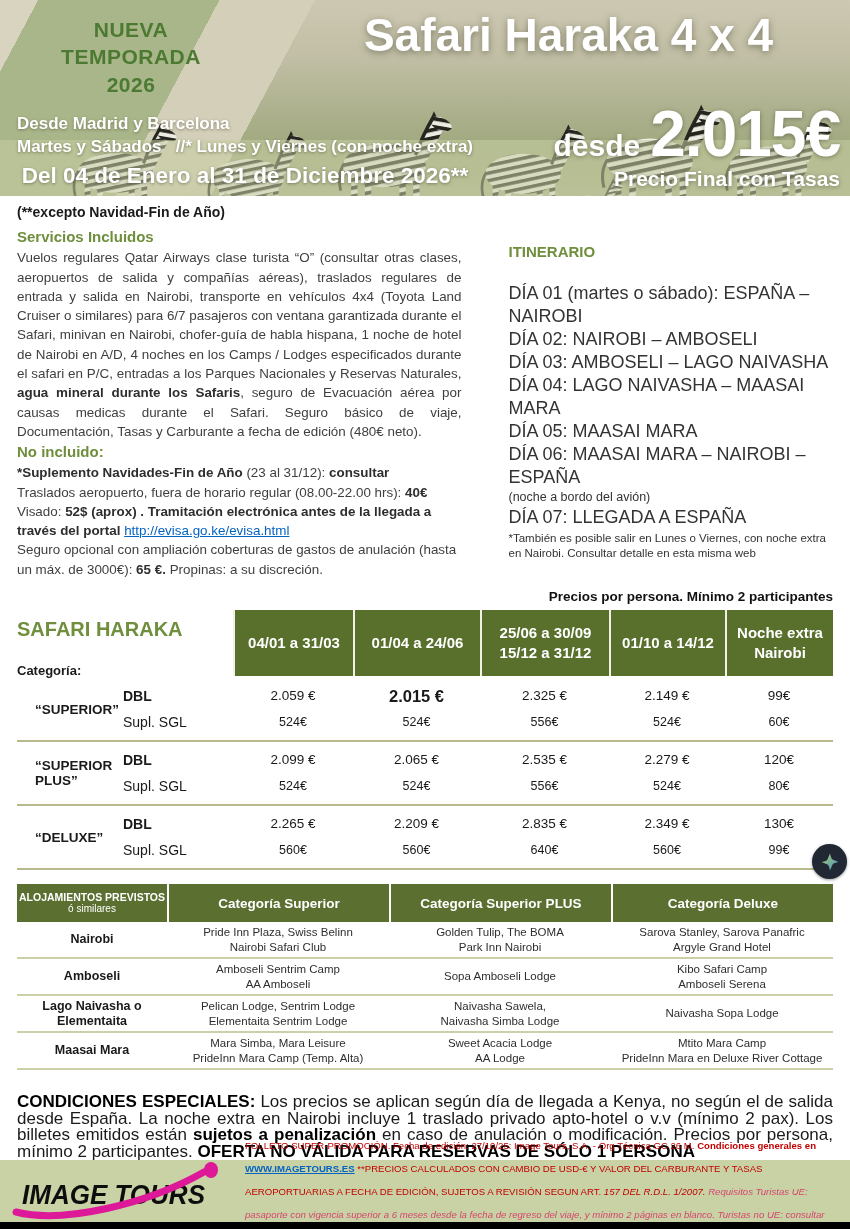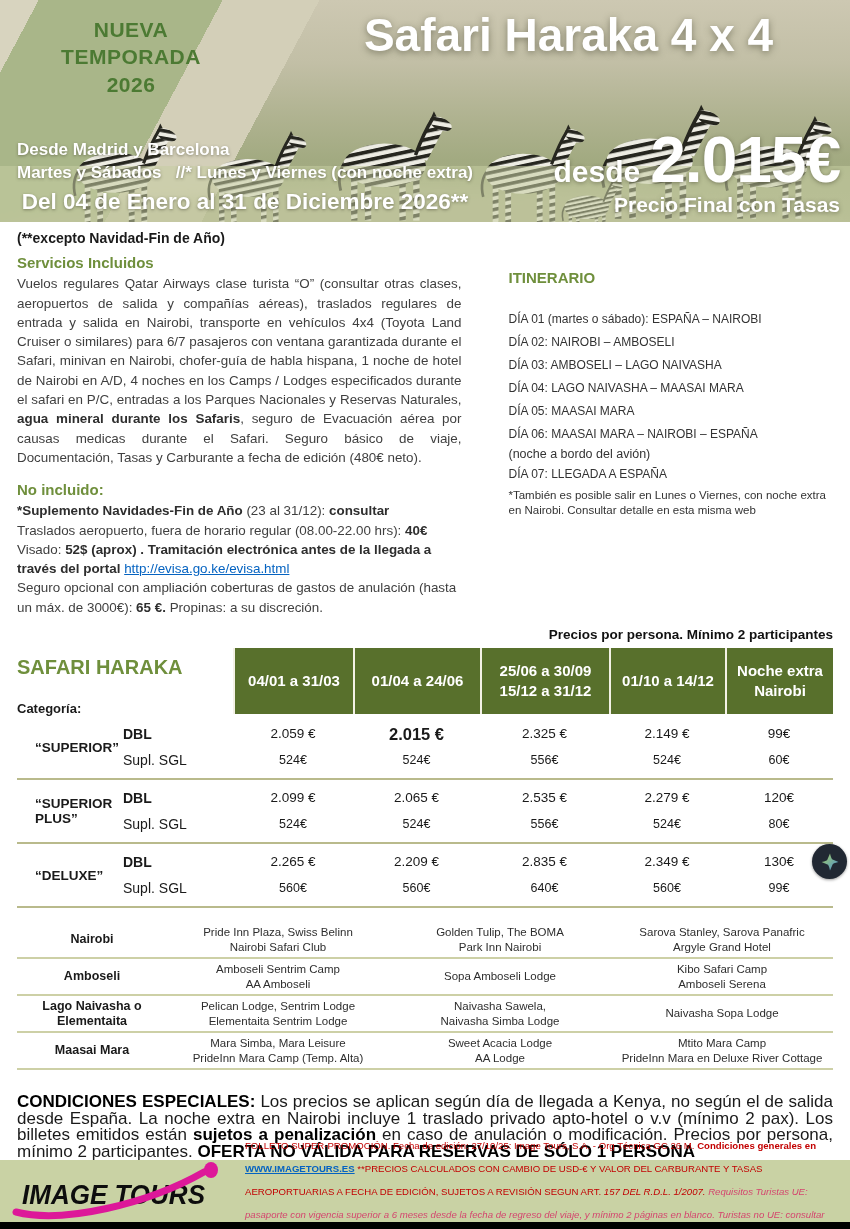--- a/index.html
+++ b/index.html
@@ -30,24 +30,24 @@
   
   .content { padding:8px 17px 0 17px; }
   .except { font-size:14px; font-weight:bold; color:#1a1a1a; margin-bottom:8px; }
   .cols { display:flex; }
   .col-left { width:452px; }
   .col-right { margin-left:47px; width:330px; }
   .green-h { color:#6f8f3c; font-size:15px; font-weight:bold; margin-bottom:3px; }
   .body-just { font-size:13.4px; line-height:19.3px; color:#3f3f3f; text-align:justify; }
   .body-left { font-size:13.4px; line-height:19.3px; color:#3f3f3f; }
   .body-left b, .body-just b { color:#2e2e2e; }
-  .mt { margin-top:14px; }
+  .mt { margin-top:2px; }
   .link { color:#0563c1; text-decoration:underline; }
   .col-right .green-h { margin-top:15px; margin-bottom:22px; }
-  .it-line { font-size:12px; color:#333; line-height:23px; }
+  .it-line { font-size:18px; color:#333; line-height:23px; }
   .it-small { font-size:12.5px; color:#333; line-height:17px; }
   .it-foot { font-size:11.5px; color:#333; line-height:15px; margin-top:2px; white-space:pre-line; }
 
   
   .pnote { text-align:right; font-size:13.5px; font-weight:bold; color:#111; margin:10px 0 6px 0; }
   .ptable { }
   .pt-grid { display:grid; grid-template-columns:96px 120px 120px 127px 129px 116px 108px; }
   .pt-head .pt-title-cell { grid-column:1 / span 2; padding-top:8px; }
   .pt-title { color:#6f8f3c; font-size:20px; font-weight:bold; }
   .pt-cat { font-size:13px; font-weight:bold; color:#1a1a1a; margin-top:22px; }
@@ -255,20 +255,29 @@
         <div class="pt-val sgl">560€</div>
         <div class="pt-val sgl">560€</div>
         <div class="pt-val sgl">640€</div>
         <div class="pt-val sgl">560€</div>
         <div class="pt-val sgl">99€</div>
       </div>
       <div class="pt-div"></div>
     </div>
 
     <div class="htable">
+      <div class="h-grid">
+        <div class="h-hcell">
+          <div class="h-h0a">ALOJAMIENTOS PREVISTOS</div>
+          <div class="h-h0b">ó similares</div>
+        </div>
+        <div class="h-hcell">Categoría Superior</div>
+        <div class="h-hcell">Categoría Superior PLUS</div>
+        <div class="h-hcell">Categoría Deluxe</div>
+      </div>
 
       <div class="h-grid h-row">
         <div class="h-place">Nairobi</div>
         <div class="h-cell">Pride Inn Plaza, Swiss Belinn
 Nairobi Safari Club</div>
         <div class="h-cell">Golden Tulip, The BOMA
 Park Inn Nairobi</div>
         <div class="h-cell">Sarova Stanley, Sarova Panafric
 Argyle Grand Hotel</div>
       </div>

